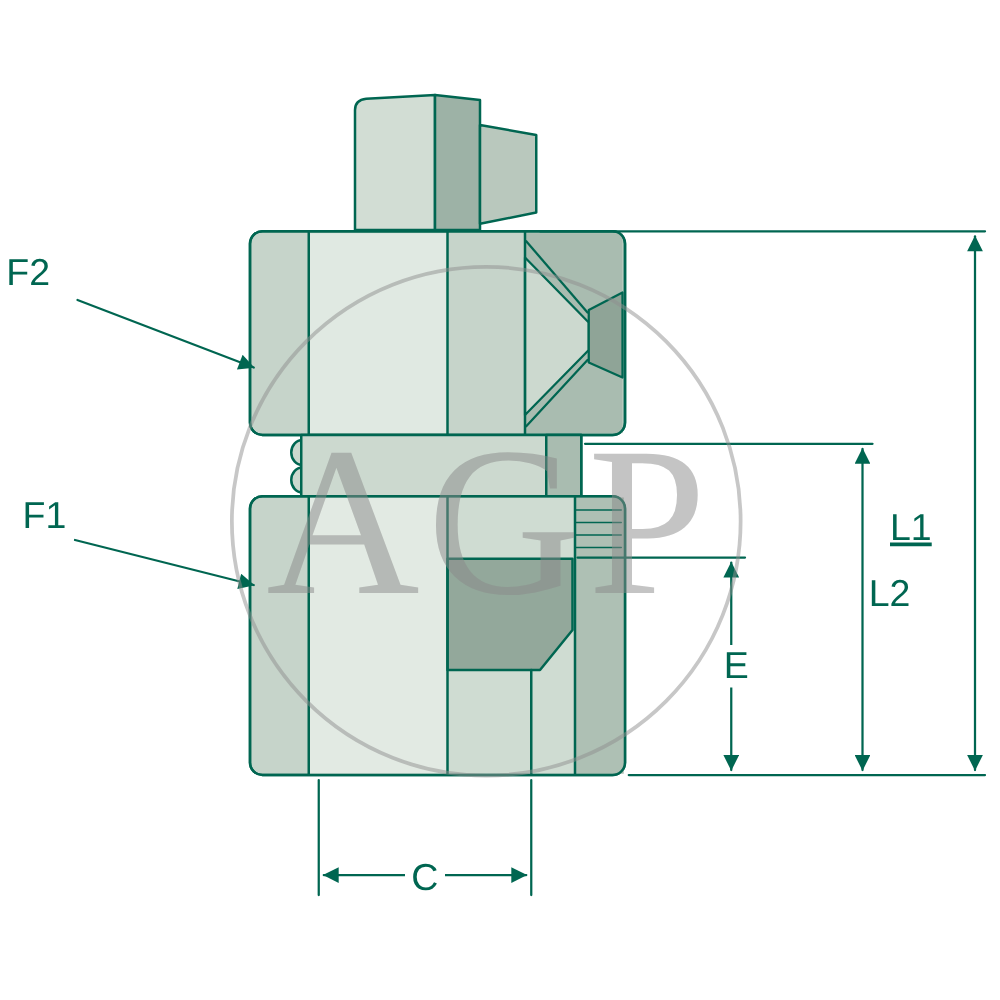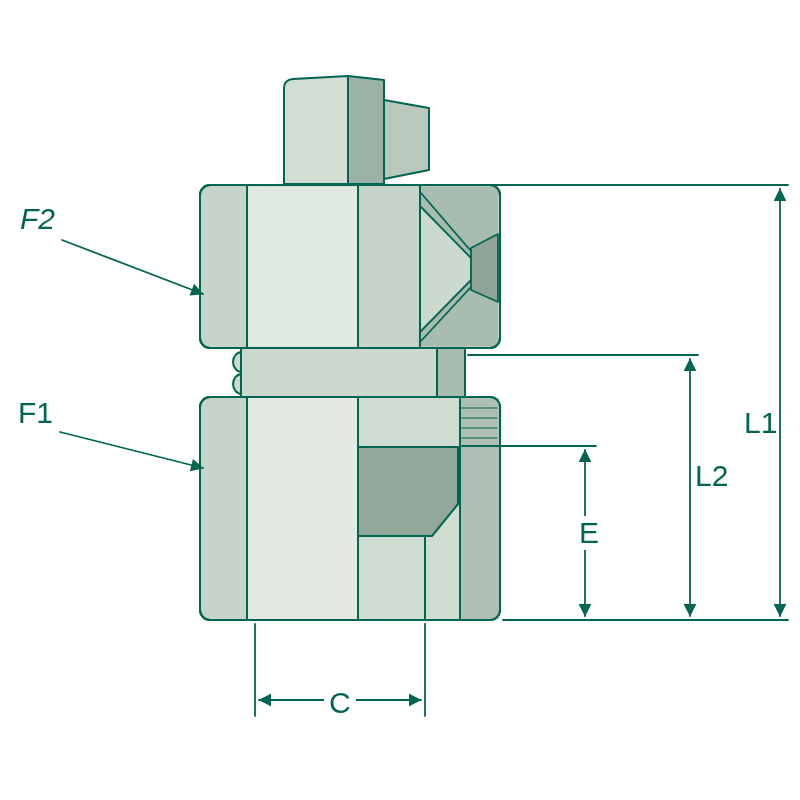--- a/index.html
+++ b/index.html
@@ -96,26 +96,29 @@
         <line x1="259" y1="700" x2="421" y2="700" marker-start="url(#arr)" marker-end="url(#arr)"></line>
       </g>
 
       <g stroke-width="1.8" fill="none">
         <line x1="62" y1="240" x2="203" y2="294" marker-end="url(#arr)"></line>
         <line x1="60" y1="432" x2="203" y2="468" marker-end="url(#arr)"></line>
       </g>
     </g>
   </svg>
 
+  <div class="watermark">
+    <span class="wm-text">AGP</span>
+  </div>
 
-  <div class="dim-label" style="left:20px; top:204px;font-style:italic;">F2</div>
+  <div class="dim-label" style="left:5px; top:204px;">F2</div>
 
   <div class="dim-label" style="left:18px; top:398px;">F1</div>
 
-  <div class="dim-label" style="left:744px; top:408px;">L1</div>
+  <div class="dim-label" style="left:712px; top:408px;text-decoration:underline;">L1</div>
 
   <div class="dim-label" style="left:695px; top:461px;">L2</div>
 
   <div class="dim-label bg-white" style="left:574px; top:516px;">E</div>
 
   <div class="dim-label bg-white" style="left:324px; top:686px;">C</div>
 
 </div>
 
 </body></html>

